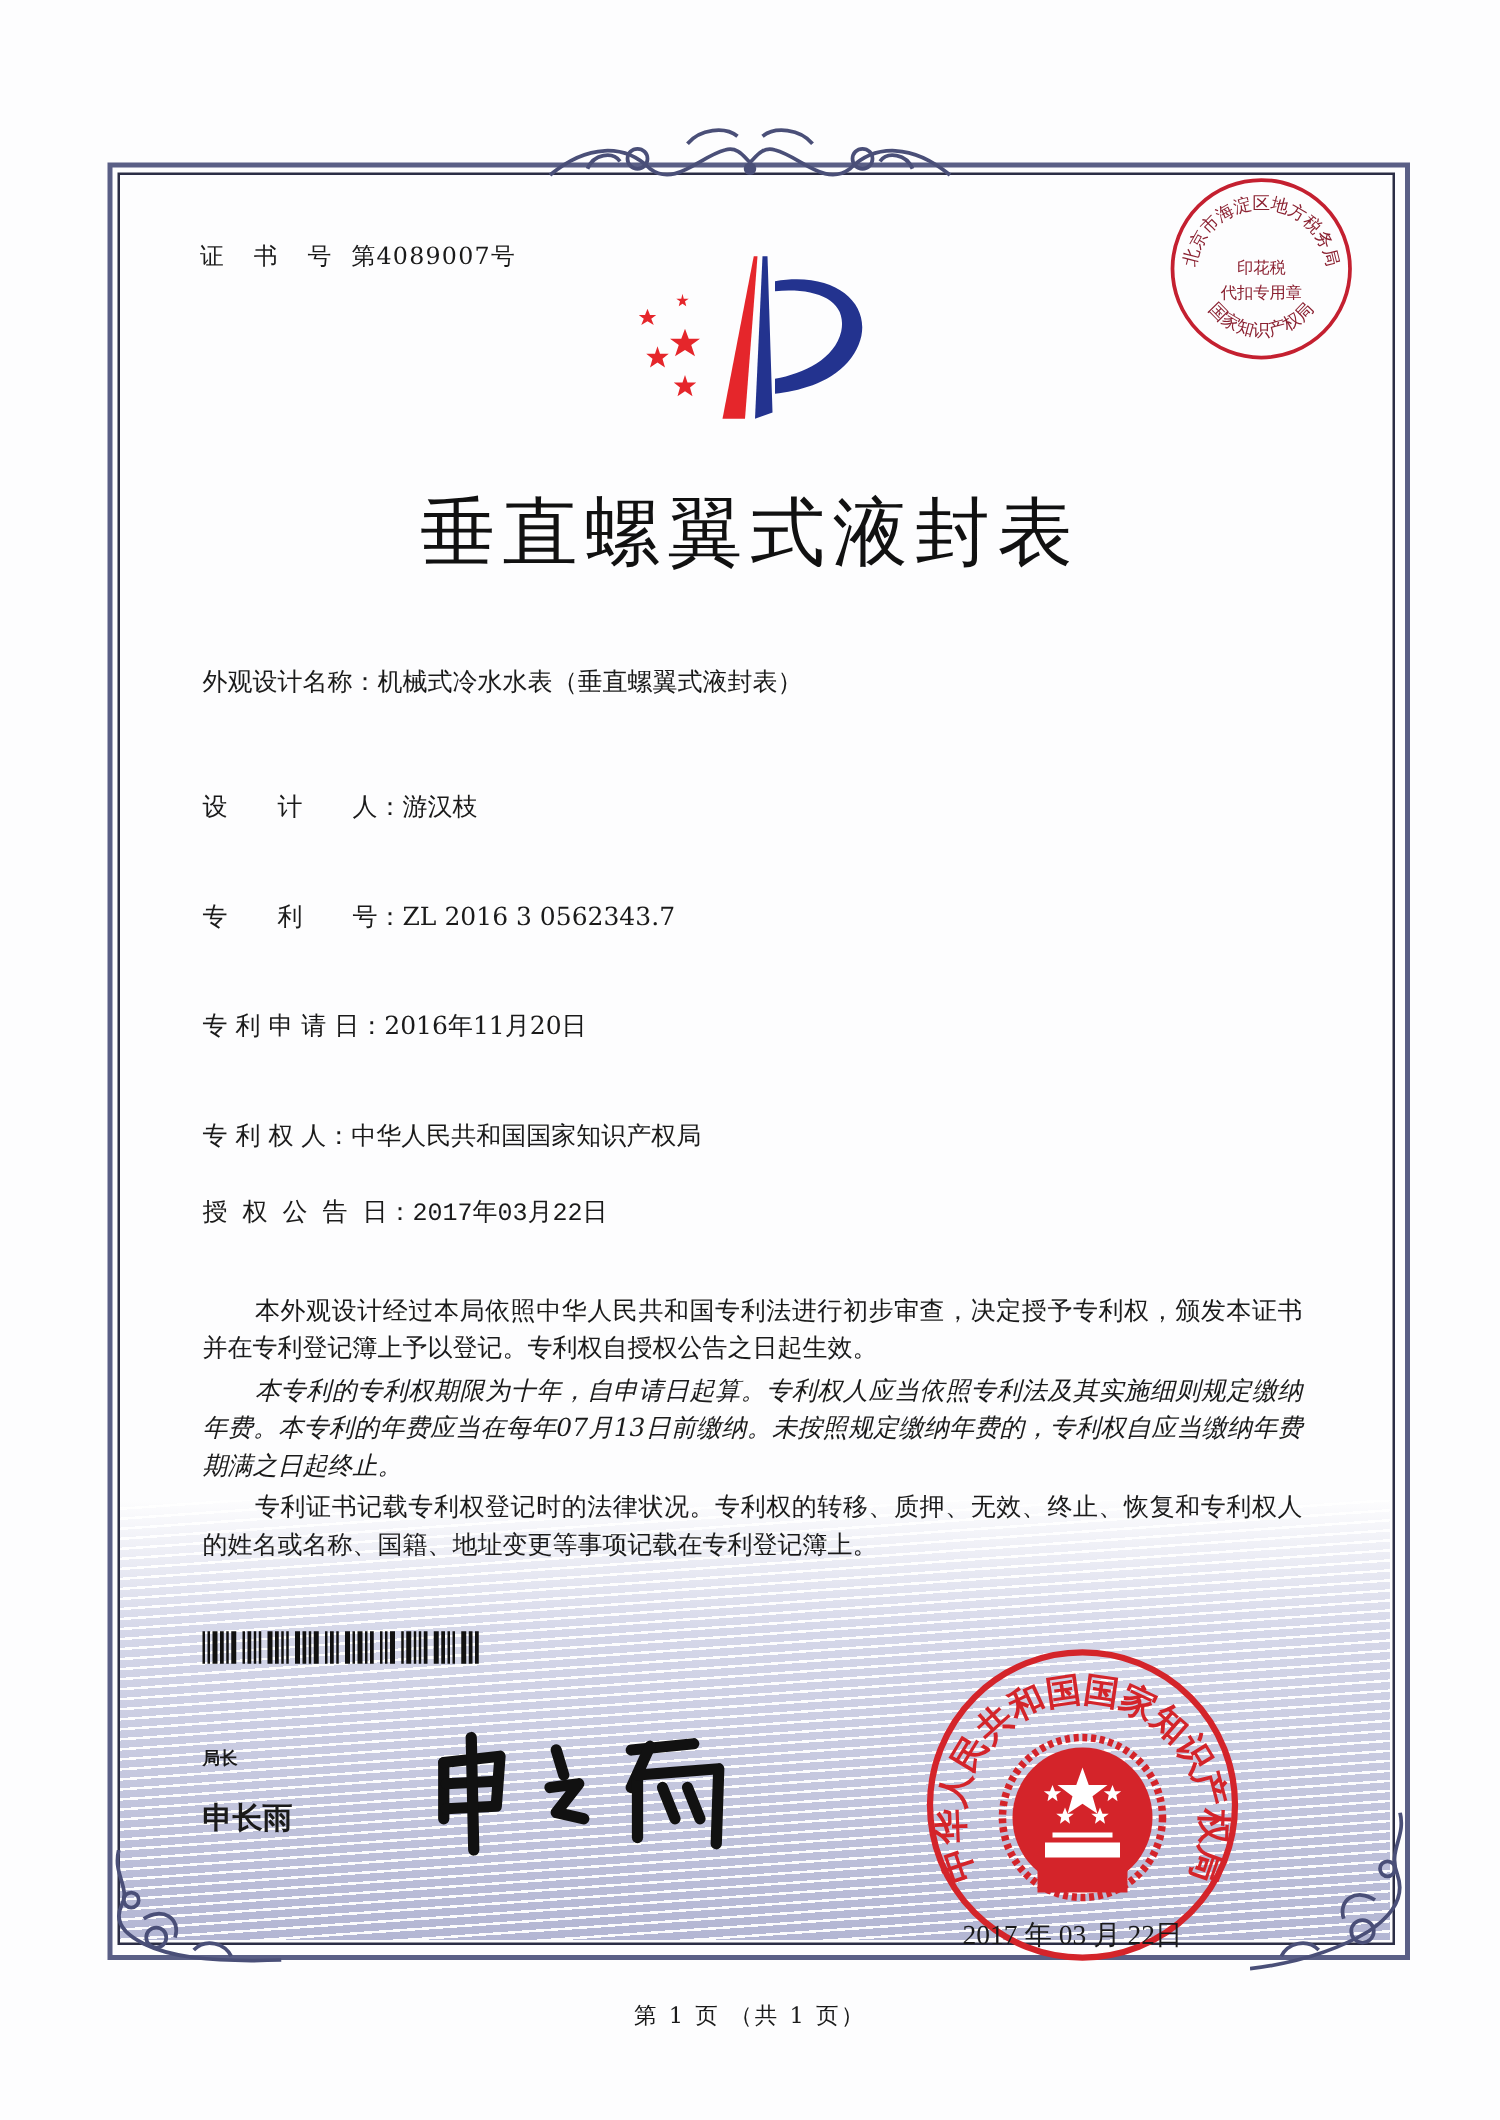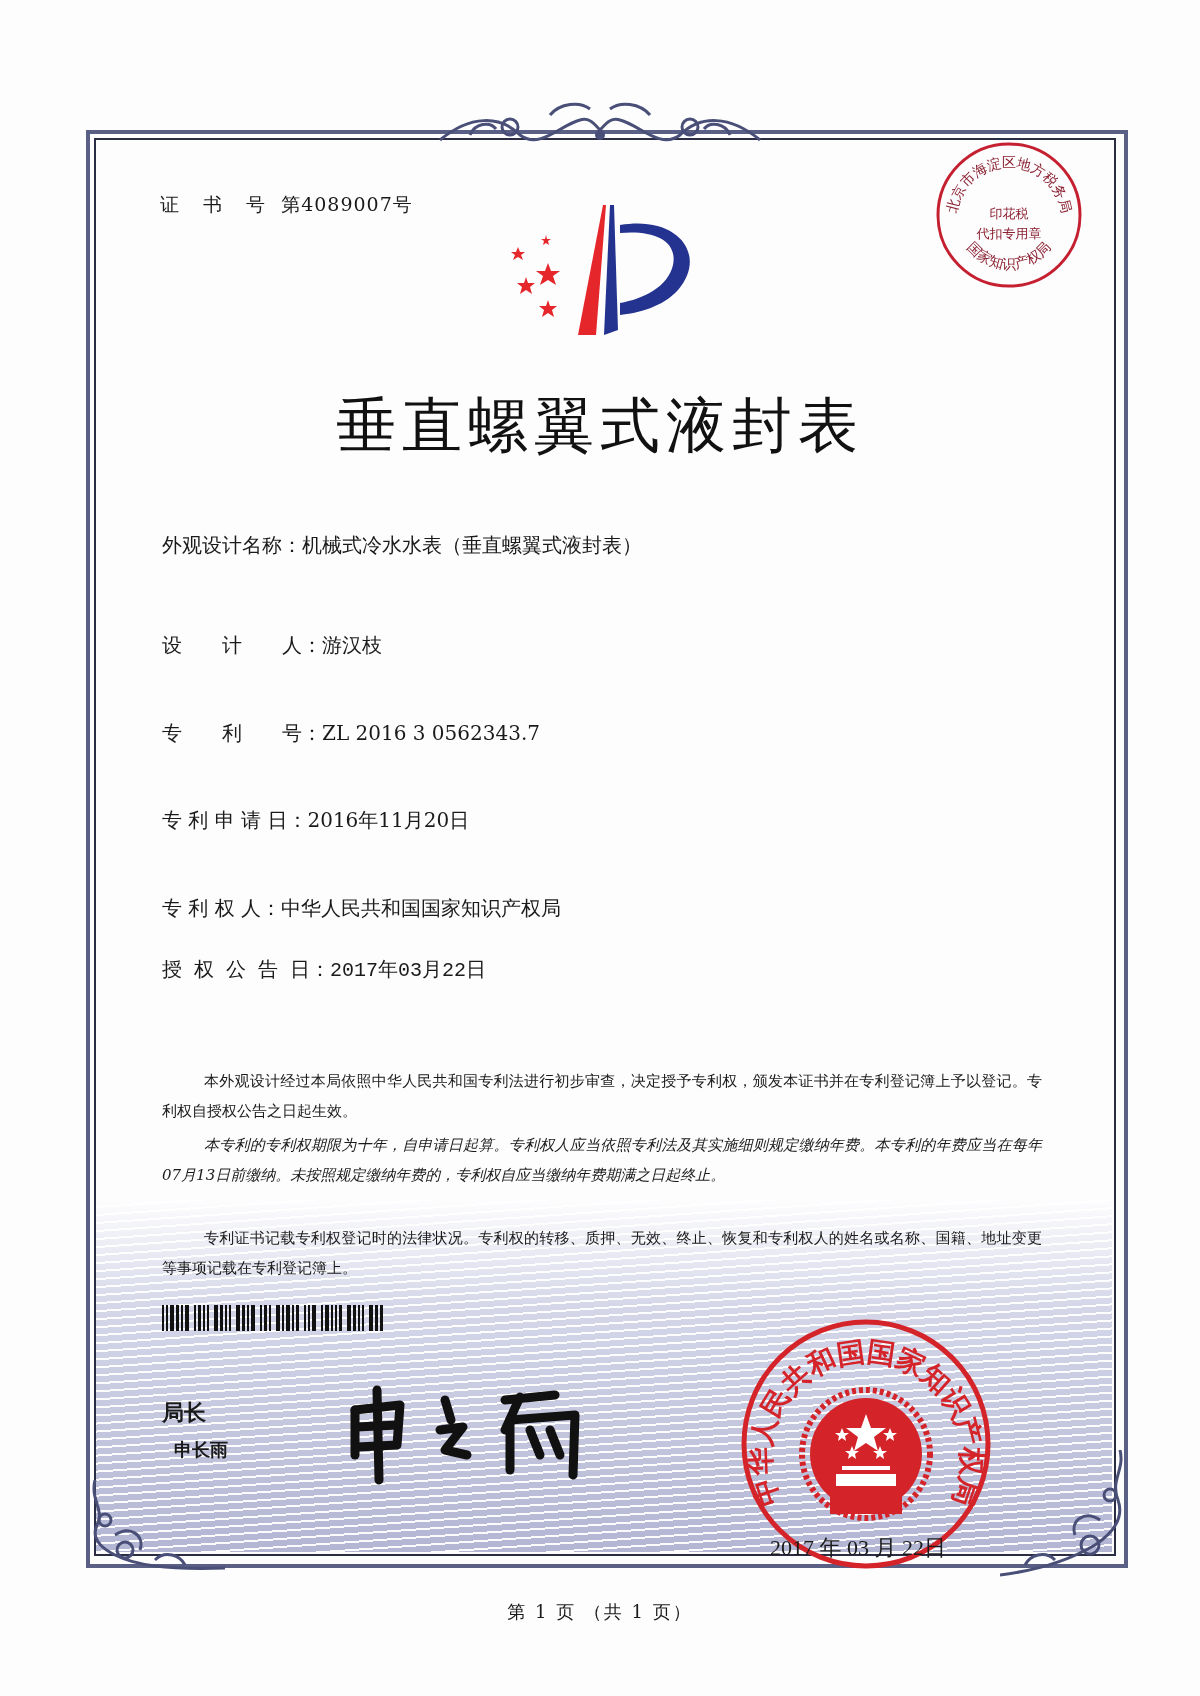--- a/index.html
+++ b/index.html
@@ -42,31 +42,31 @@
     font-size: 60px; letter-spacing: 6px; font-family: "DejaVu Serif", serif; color: #111;
   }
 
   .field {
     position: absolute; left: 162px; font-size: 20px; white-space: nowrap;
   }
   .field .label { display: inline-block; }
   .field .value { display: inline-block; }
 
   .para {
-    position: absolute; left: 162px; width: 880px; font-size: 15px; line-height: 30px;
-    text-indent: 42px; text-align: justify; margin-top: 33px;
+    position: absolute; left: 162px; width: 880px; font-size: 20px; line-height: 30px;
+    text-indent: 42px; text-align: justify;
   }
 
   .barcode {
     position: absolute; left: 162px; top: 1305px; height: 26px; display: flex; gap: 0;
   }
   .barcode span { display: inline-block; height: 26px; background: #111; margin-right: 2px; }
 
-  .director-title { position: absolute; left: 162px; top: 1398px; font-size: 22px; font-family: Liberation Mono, monospace; font-weight: bold; }
-  .director-name { position: absolute; left: 174px; top: 1438px; font-size: 18px; font-family: "DejaVu Sans", sans-serif; font-weight: bold; }
+  .director-title { position: absolute; left: 162px; top: 1398px; font-size: 14px; font-family: Liberation Mono, monospace; font-weight: bold; }
+  .director-name { position: absolute; left: 162px; top: 1438px; font-size: 24px; font-family: "DejaVu Sans", sans-serif; font-weight: bold; }
   .signature { position: absolute; left: 345px; top: 1375px; width: 250px; height: 110px; }
 
   .big-seal { position: absolute; left: 738px; top: 1316px; width: 256px; height: 256px; }
   .seal-date {
     position: absolute; left: 770px; top: 1533px; font-size: 22px; font-family: "Liberation Serif", serif; color: #1a1a1a;
   }
 
   .page-no {
     position: absolute; left: 0; width: 1200px; top: 1600px; text-align: center; font-size: 18px; letter-spacing: 2px;
   }

